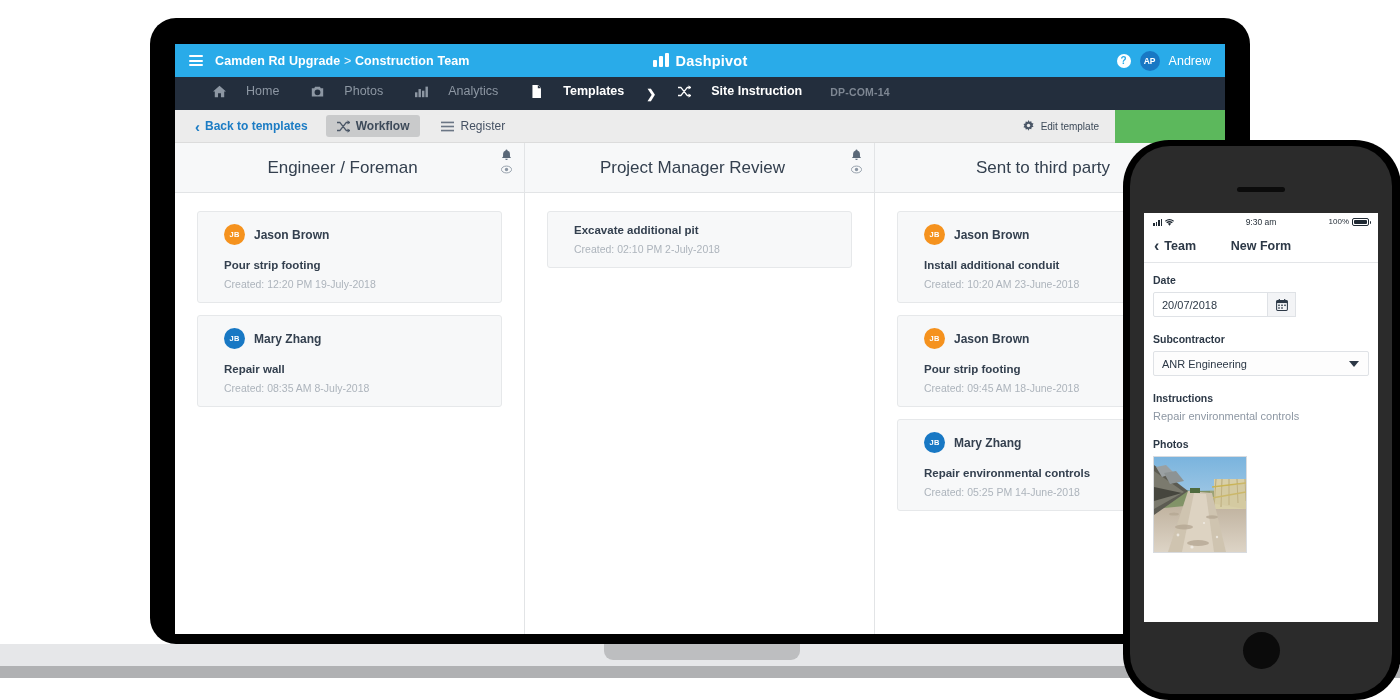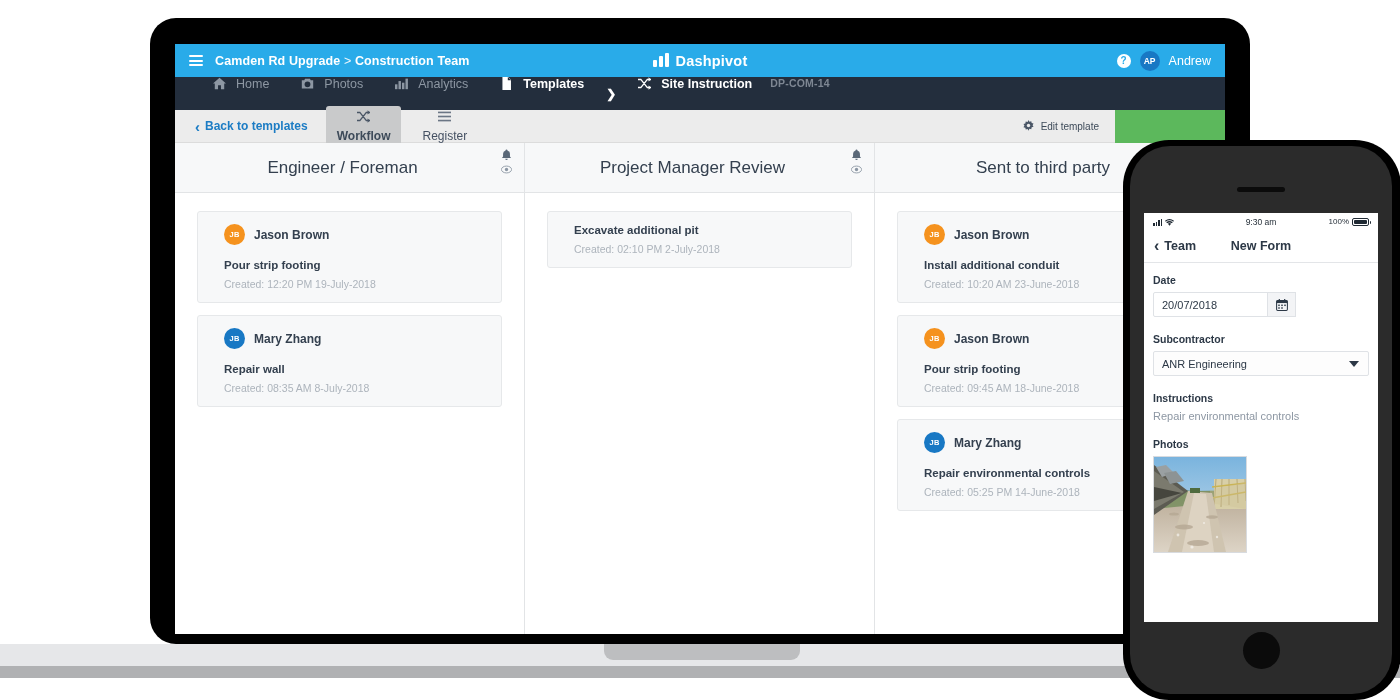--- a/index.html
+++ b/index.html
@@ -78,22 +78,22 @@
     display: flex; align-items: center; justify-content: center;
   }
   .user-name { font-size: 12.5px; color: #fff; }
 
   
   .navbar {
     height: 33px; background: #232e3d;
     display: flex; align-items: center; padding-left: 22px; gap: 0px;
   }
   .nav-item {
-    display: flex; align-items: flex-start; gap: 10px;
-    padding: 0 16px; height: 33px;
+    display: flex; align-items: flex-end; gap: 20px;
+    padding: 12px 16px; height: 33px;
     color: #8d97a3; font-size: 12.5px; cursor: pointer;
   }
   .nav-item.active { color: #ffffff; font-weight: bold; }
   .nav-chevron { color: #ffffff; font-size: 12px; font-weight: bold; padding: 0 6px; }
   .nav-code { color: #7e8793; font-size: 10.5px; margin-left: 8px; letter-spacing: .2px;}
   .nav-ico { width: 13px; height: 13px; display:inline-block; }
 
   
   .toolbar {
     height: 33px; background: #ececec;
@@ -101,21 +101,21 @@
     border-bottom: 1px solid #dcdcdc; position: relative;
   }
   .back-link {
     display: flex; align-items: center; gap: 5px;
     color: #1c7cc4; font-size: 12px; font-weight: bold; cursor: pointer;
     padding: 0 8px;
   }
   .tb-tab {
     display: flex; align-items: center; gap: 6px;
     font-size: 12px; color: #3d4a59; padding: 4px 11px; margin-left: 10px;
-    border-radius: 3px; cursor: pointer; font-weight: bold; flex-direction: column;
+    border-radius: 3px; cursor: pointer; font-weight: bold;
   }
   .tb-tab.active { background: #c9cacb; }
   .tb-tab.plain { font-weight: normal; color: #455163; }
   .tb-right { margin-left: auto; display: flex; align-items: stretch; height: 33px; }
   .edit-template {
     display: flex; align-items: center; gap: 6px;
     font-size: 10px; color: #3d4a59; padding: 0 16px; cursor: pointer;
   }
   .green-btn { width: 110px; background: #5cb85c; }
 

